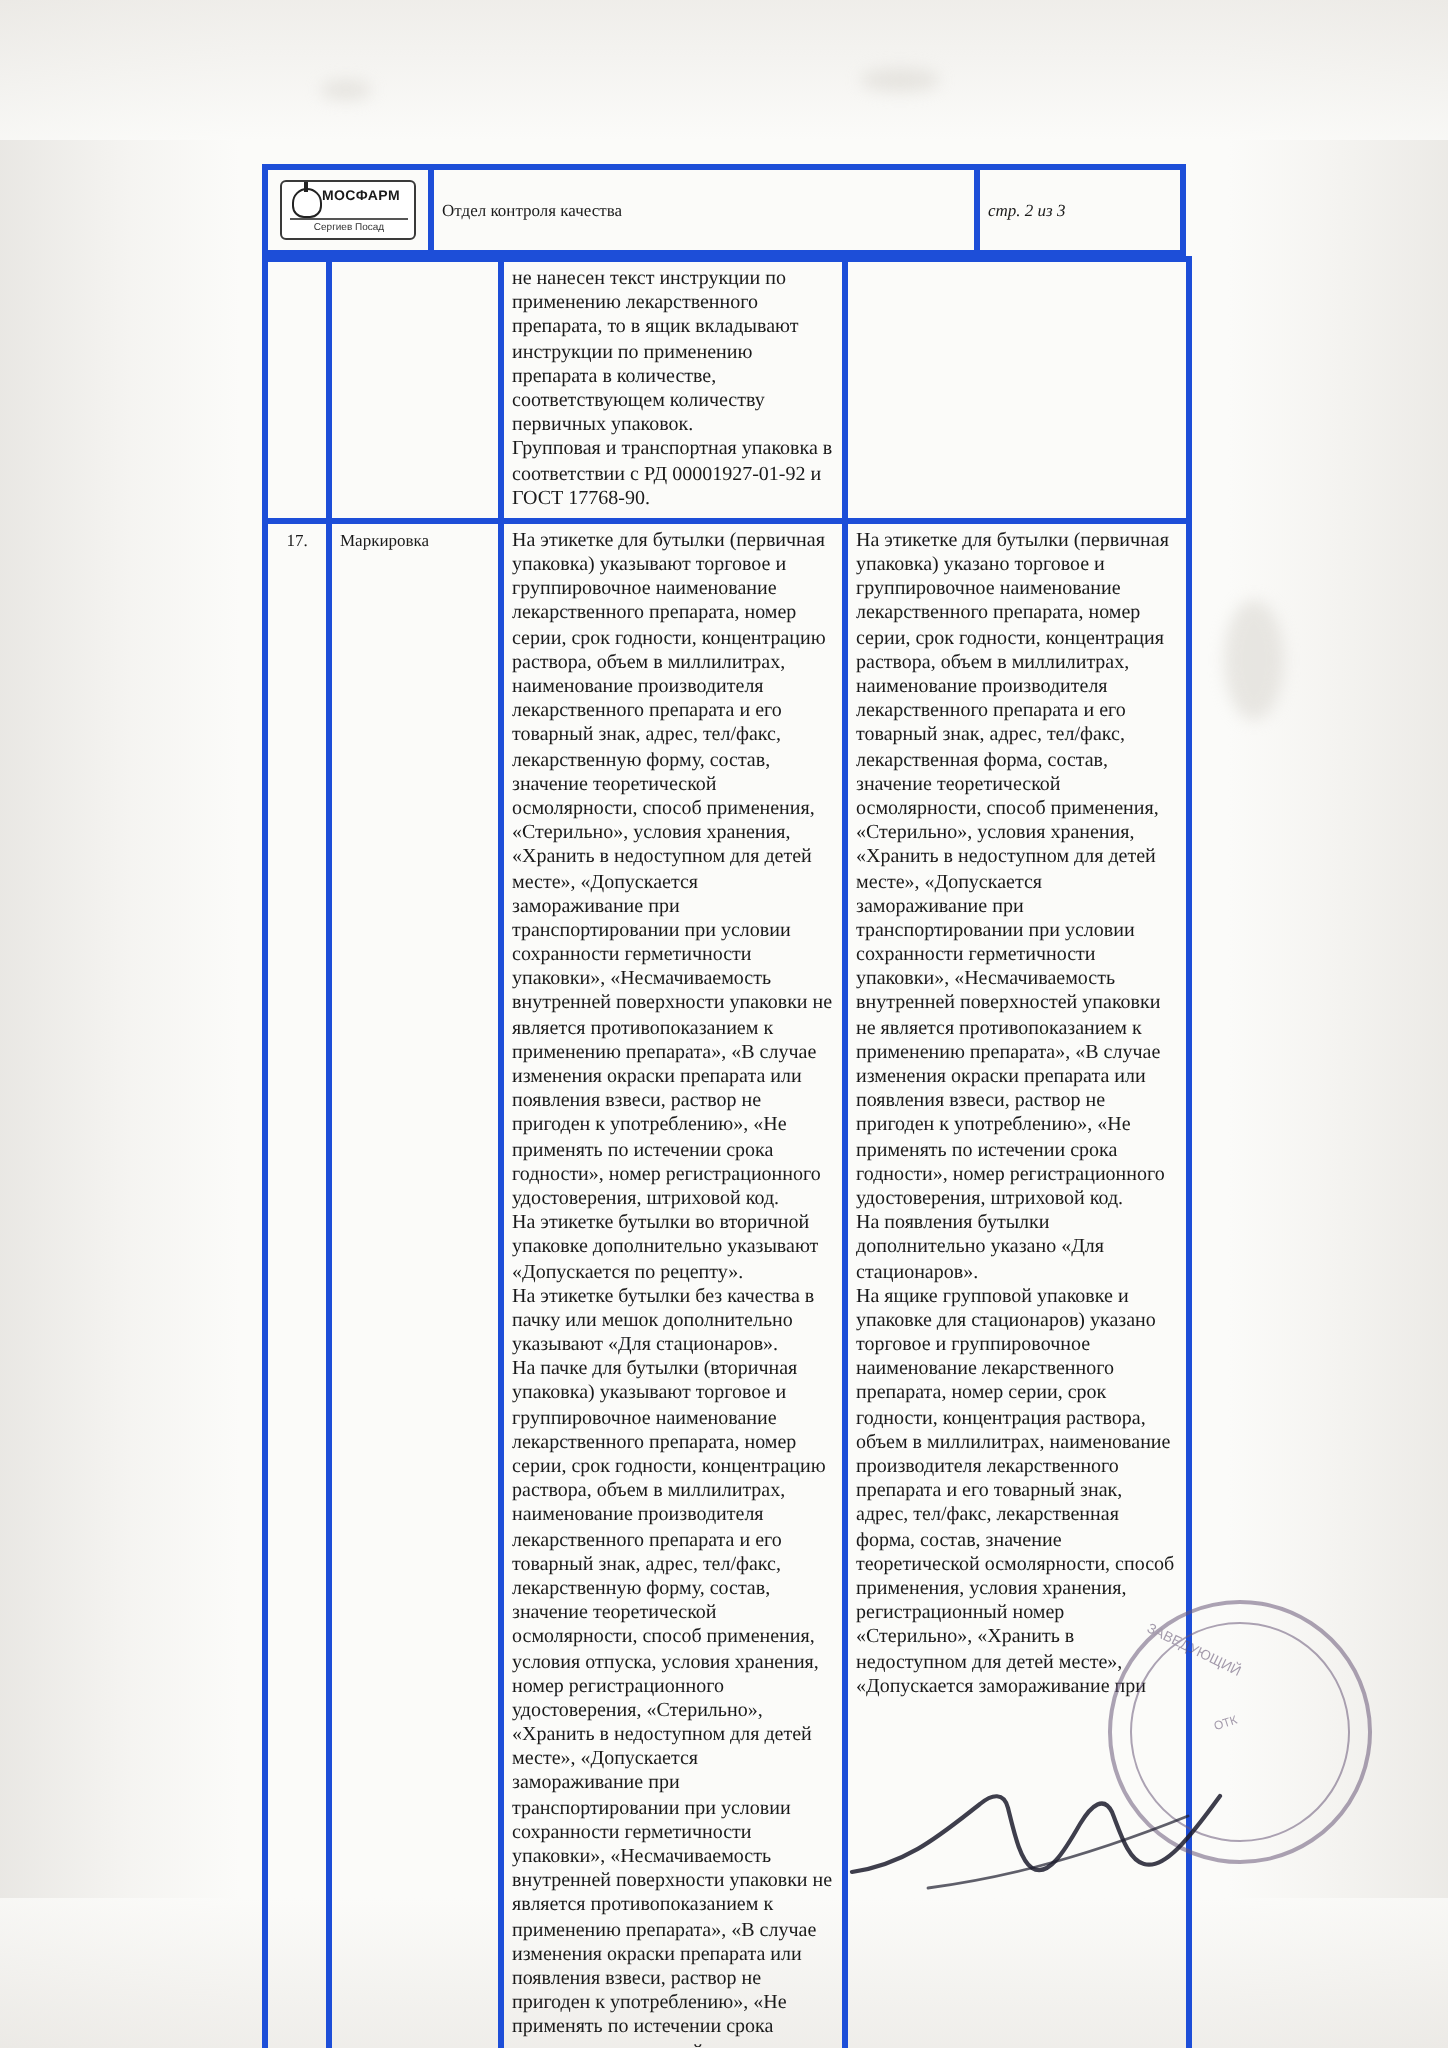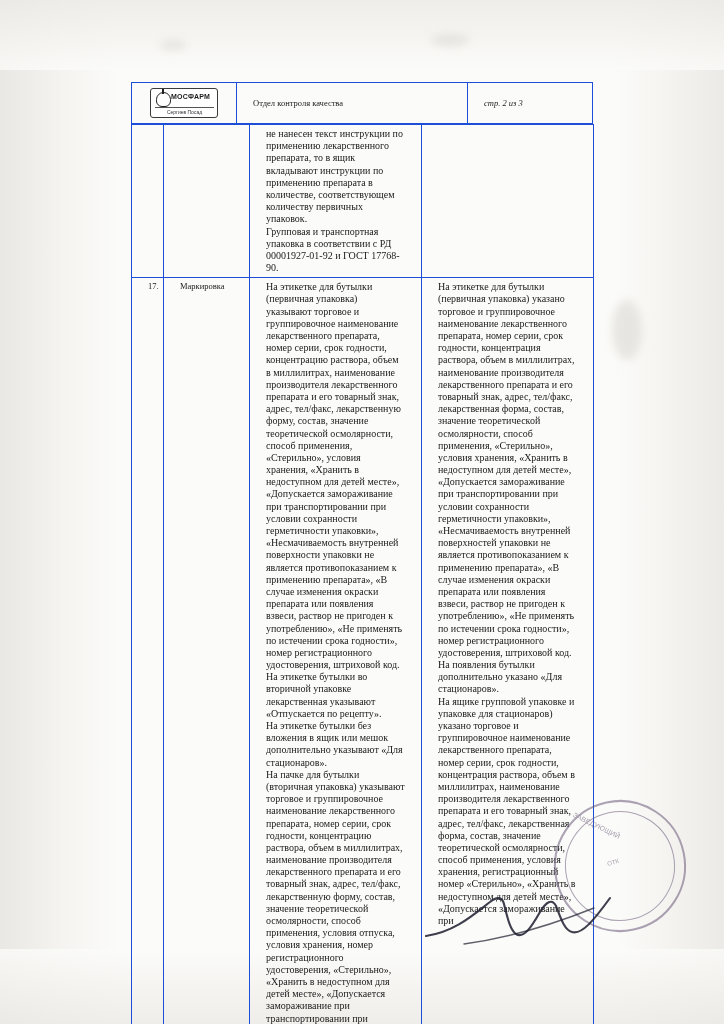--- a/index.html
+++ b/index.html
@@ -56,23 +56,23 @@
     top: 82px;
     width: 462px;
   }
 
   table.header-table, table.body-table {
     border-collapse: collapse;
     width: 100%;
     table-layout: fixed;
   }
   table.header-table td, table.body-table td {
-    border: 1px solid #1d4ed8;
+    border: 3px solid #1d4ed8;
     vertical-align: top;
-    padding: 3px 16px;
+    padding: 3px 4px;
   }
   table.header-table td {
     height: 34px;
     vertical-align: middle;
   }
   .hdr-logo-cell { width: 72px; text-align: center; padding: 1px 2px; }
   .hdr-title-cell { text-align: left; padding-left: 18px; font-size: 8.5px; }
   .hdr-page-cell { width: 92px; text-align: left; padding-left: 12px; font-size: 8.5px; font-style: italic; }
 
   .logo {
@@ -243,22 +243,22 @@
           <p></p>
         </td>
       </tr>
       <tr>
         <td class="cell-num">17.</td>
         <td class="cell-name">Маркировка</td>
         <td class="cell-text">
           <p>
             <span>На этикетке для бутылки </span><span class="ital">(первичная упаковка)</span><span> указывают торговое и группировочное наименование лекарственного препарата, номер серии, срок годности, концентрацию раствора, объем в миллилитрах, наименование производителя лекарственного препарата и его товарный знак, адрес, тел/факс, лекарственную форму, состав, значение теоретической осмолярности, способ применения, «Стерильно», условия хранения, «Хранить в недоступном для детей месте», «Допускается замораживание при транспортировании при условии сохранности герметичности упаковки», «Несмачиваемость внутренней поверхности упаковки не является противопоказанием к применению препарата», «В случае изменения окраски препарата или появления взвеси, раствор не пригоден к употреблению», «Не применять по истечении срока годности», номер регистрационного удостоверения, штриховой код.</span>
           </p>
-          <p>На этикетке бутылки во вторичной упаковке лекарственная указывают «Отпускается по рецепту».</p>
-          <p>На этикетке бутылки без вложения в ящик или мешок дополнительно указывают «Для стационаров».</p>
+          <p>На этикетке бутылки во вторичной упаковке дополнительно указывают «Допускается по рецепту».</p>
+          <p>На этикетке бутылки без качества в пачку или мешок дополнительно указывают «Для стационаров».</p>
           <p>
             <span>На пачке для бутылки </span><span class="ital">(вторичная упаковка)</span><span> указывают торговое и группировочное наименование лекарственного препарата, номер серии, срок годности, концентрацию раствора, объем в миллилитрах, наименование производителя лекарственного препарата и его товарный знак, адрес, тел/факс, лекарственную форму, состав, значение теоретической осмолярности, способ применения, условия отпуска, условия хранения, номер регистрационного удостоверения, «Стерильно», «Хранить в недоступном для детей месте», «Допускается замораживание при транспортировании при условии сохранности герметичности упаковки», «Несмачиваемость внутренней поверхности упаковки не является противопоказанием к применению препарата», «В случае изменения окраски препарата или появления взвеси, раствор не пригоден к употреблению», «Не применять по истечении срока годности», штриховой код.</span>
           </p>
           <p>Допускается наносить текст указывают по применению лекарственного препарата (полностью все разделы) типографским</p>
         </td>
         <td class="cell-text">
           <p>На этикетке для бутылки (первичная упаковка) указано торговое и группировочное наименование лекарственного препарата, номер серии, срок годности, концентрация раствора, объем в миллилитрах, наименование производителя лекарственного препарата и его товарный знак, адрес, тел/факс, лекарственная форма, состав, значение теоретической осмолярности, способ применения, «Стерильно», условия хранения, «Хранить в недоступном для детей месте», «Допускается замораживание при транспортировании при условии сохранности герметичности упаковки», «Несмачиваемость внутренней поверхностей упаковки не является противопоказанием к применению препарата», «В случае изменения окраски препарата или появления взвеси, раствор не пригоден к употреблению», «Не применять по истечении срока годности», номер регистрационного удостоверения, штриховой код.</p>
           <p>На появления бутылки дополнительно указано «Для стационаров».</p>
           <p>На ящике групповой упаковке и упаковке для стационаров) указано торговое и группировочное наименование лекарственного препарата, номер серии, срок годности, концентрация раствора, объем в миллилитрах, наименование производителя лекарственного препарата и его товарный знак, адрес, тел/факс, лекарственная форма, состав, значение теоретической осмолярности, способ применения, условия хранения, регистрационный номер «Стерильно», «Хранить в недоступном для детей месте», «Допускается замораживание при</p>
         </td>

